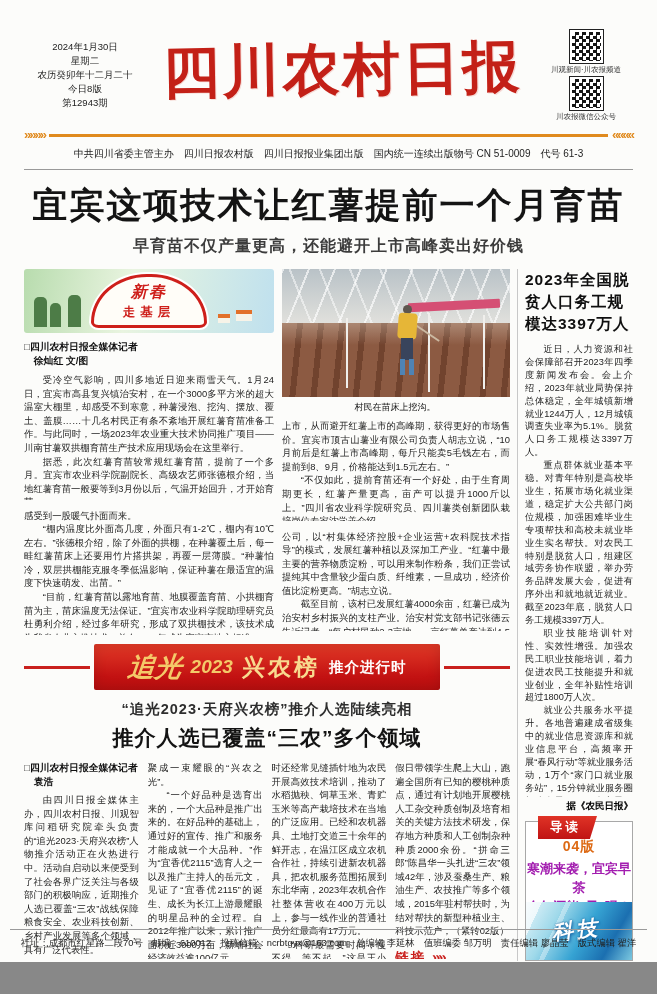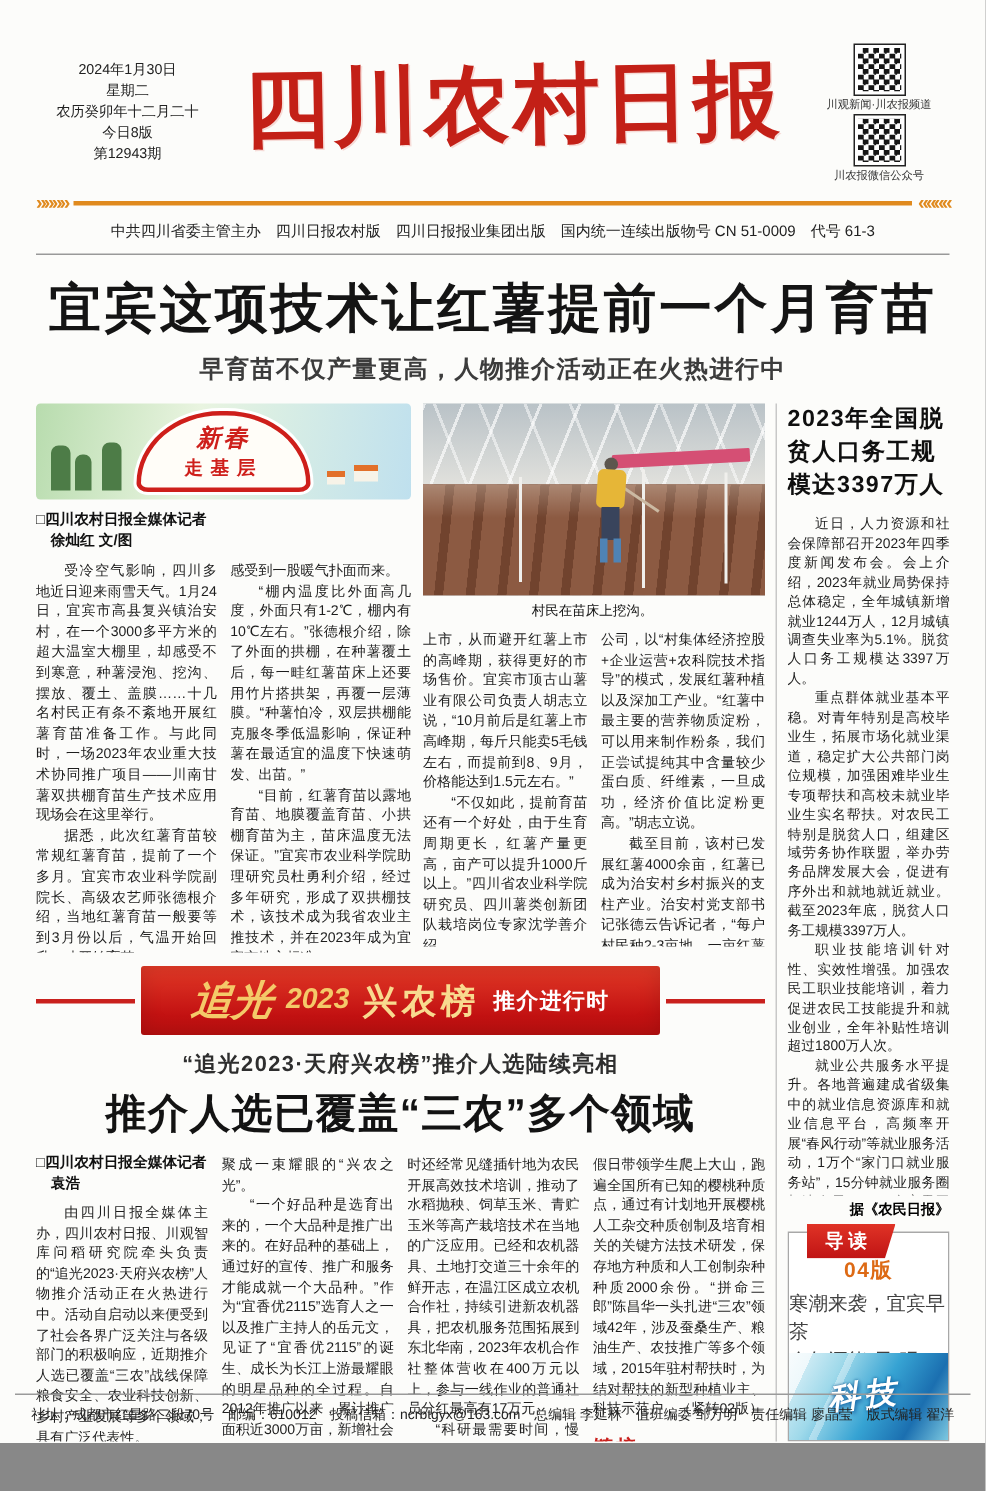--- a/index.html
+++ b/index.html
@@ -38,21 +38,21 @@
   .sil-h1{left:10px;bottom:6px;width:13px;height:30px;border-radius:5px 5px 0 0;}
   .sil-h2{left:26px;bottom:6px;width:11px;height:24px;border-radius:5px 5px 0 0;}
   .sil-h3{left:44px;bottom:6px;width:13px;height:32px;border-radius:5px 5px 0 0;}
   .fan{position:absolute;left:50%;top:5px;transform:translateX(-50%);width:116px;height:54px;background:#fffdf8;border:3px solid #ce1f1b;border-radius:58px 58px 8px 8px / 50px 50px 6px 6px;display:flex;flex-direction:column;align-items:center;justify-content:center;box-shadow:0 0 0 2px #fff;}
   .fan-l1{color:#ce1f1b;font-size:16px;font-weight:900;font-style:italic;letter-spacing:2px;}
   .fan-l2{color:#ce1f1b;font-size:12.5px;font-weight:900;letter-spacing:5px;margin-top:1px;}
   .house{position:absolute;right:22px;bottom:12px;width:16px;height:11px;background:linear-gradient(#e2702a 0 4px,#f7f3e8 4px);}
   .house2{right:44px;bottom:10px;width:12px;height:9px;}
 
   .byline{font-size:9.8px;font-weight:700;color:#111;line-height:14px;margin:7px 0 5px;}
-  .cols2{display:flex;gap:9px;overflow:hidden;}
+  .cols2{display:flex;gap:9px;overflow:hidden;flex-direction:column;}
   .halfA .cols2{height:262px;}
   .halfB .cols2{height:212px;}
   .tcol{flex:1;font-size:9.4px;line-height:13.6px;text-align:justify;color:#1d1d1d;overflow:hidden;}
   .tcol p{text-indent:2em;}
 
   
   .photo{height:128px;position:relative;overflow:hidden;background:#c9cfd2;}
   .sky{position:absolute;left:0;right:0;top:0;height:46%;
     background:
       repeating-linear-gradient(112deg, rgba(255,255,255,.65) 0 2px, transparent 2px 24px),
@@ -80,35 +80,35 @@
   
   .promo{display:flex;align-items:center;margin-top:9px;}
   .promo-line{width:66px;border-top:3px solid #c9201d;}
   .promo-banner{flex:1;height:46px;margin:0 4px;border-radius:2px;background:linear-gradient(180deg,#e23a27 0%,#c31212 70%,#b80f0f 100%);display:flex;align-items:center;justify-content:center;gap:9px;box-shadow:inset 0 0 14px #00000022;}
   .zg{color:#f4c969;font-size:27px;font-weight:900;font-style:italic;transform:skewX(-6deg);font-family:"DejaVu Serif", serif;}
   .yr{color:#f4c969;font-size:19px;font-weight:900;font-style:italic;}
   .xnb{color:#f8da8f;font-size:23px;font-weight:900;font-family:"DejaVu Serif", serif;letter-spacing:3px;}
   .st{color:#fff;font-size:14.5px;font-weight:900;letter-spacing:1px;}
 
   .kicker{text-align:center;font-size:14.5px;font-weight:600;color:#2e2e2e;margin-top:10px;letter-spacing:1px;}
-  .headline2{text-align:center;font-size:27px;font-weight:900;color:#131313;margin-top:5px;letter-spacing:1px;}
+  .headline2{text-align:center;font-size:21px;font-weight:900;color:#131313;margin-top:5px;letter-spacing:1px;}
   .art2{display:flex;gap:9px;margin-top:9px;height:198px;overflow:hidden;}
   .art2 .byline{margin:0 0 4px;}
   .link-row{color:#c9201d;font-weight:900;font-size:13.5px;margin-top:12px;letter-spacing:2px;}
   .link-chev{color:#c9201d;font-weight:900;font-size:15px;letter-spacing:-2px;}
 
   
   .r-title{font-size:15.5px;font-weight:900;line-height:22px;color:#0f0f0f;letter-spacing:1px;}
   .r-body{margin-top:8px;font-size:9.2px;line-height:12.9px;text-align:justify;color:#1d1d1d;flex:1;overflow:hidden;}
   .r-body p{text-indent:2em;}
   .r-source{text-align:right;font-size:9.5px;font-weight:700;margin-top:3px;}
   .guide-box{margin-top:8px;border:1px solid #a8a8a8;height:140px;position:relative;flex:none;background:#fff;}
   .guide-tab{position:absolute;top:-6px;left:12px;background:linear-gradient(180deg,#e03326,#c01414);color:#fff;font-weight:900;font-size:12.5px;padding:3px 16px 3px 12px;letter-spacing:3px;clip-path:polygon(0 0,100% 0,88% 100%,0 100%);}
   .guide-page{text-align:center;color:#dd6a15;font-weight:900;font-size:14px;margin-top:16px;letter-spacing:1px;}
-  .guide-title{font-weight:400;font-size:13px;line-height:19px;color:#404040;margin-top:3px;}
+  .guide-title{text-align:center;font-weight:700;font-size:13px;line-height:19px;color:#a21caf;margin-top:3px;}
   .guide-art{position:absolute;left:0;right:0;bottom:0;height:58px;overflow:hidden;
     background:
       linear-gradient(115deg, rgba(255,255,255,.7) 0 12%, transparent 12% 30%, rgba(255,255,255,.35) 30% 34%, transparent 34%),
       linear-gradient(120deg,#e8f5fa 0%,#9fd9ea 28%,#36a3d3 55%,#1b6fb0 78%,#7cc8e0 100%);}
   .guide-art span{position:absolute;left:26px;top:14px;color:#fff;font-size:21px;font-weight:900;font-style:italic;letter-spacing:3px;text-shadow:1px 2px 3px #1b6fb0,0 0 2px #0a4f86;transform:rotate(-6deg);display:block;}
 
   
   .footer-rule{position:absolute;left:10px;right:10px;bottom:32px;border-top:1px solid #9a9a9a;}
   .footer{position:absolute;left:0;right:0;bottom:12px;text-align:center;font-size:9.3px;color:#222;}
 </style>
@@ -137,21 +137,21 @@
     <div class="wheat-bar">
       <span class="wheat-end">»»»»</span>
       <span class="wheat-line"></span>
       <span class="wheat-end">««««</span>
     </div>
     <div class="publisher">中共四川省委主管主办　四川日报农村版　四川日报报业集团出版　国内统一连续出版物号 CN 51-0009　代号 61-3</div>
   </div>
   <div class="top-rule"></div>
 
   <div class="lead-headline">宜宾这项技术让红薯提前一个月育苗</div>
-  <div class="lead-sub">早育苗不仅产量更高，人物推介活动正在火热进行中</div>
+  <div class="lead-sub">早育苗不仅产量更高，还能避开上市高峰卖出好价钱</div>
 
   <div class="content">
     <div class="content-left">
 
       <div class="top-story">
         <div class="halfA">
           <div class="spring-banner">
             <div class="sil sil-h1"></div>
             <div class="sil sil-h2"></div>
             <div class="sil sil-h3"></div>

